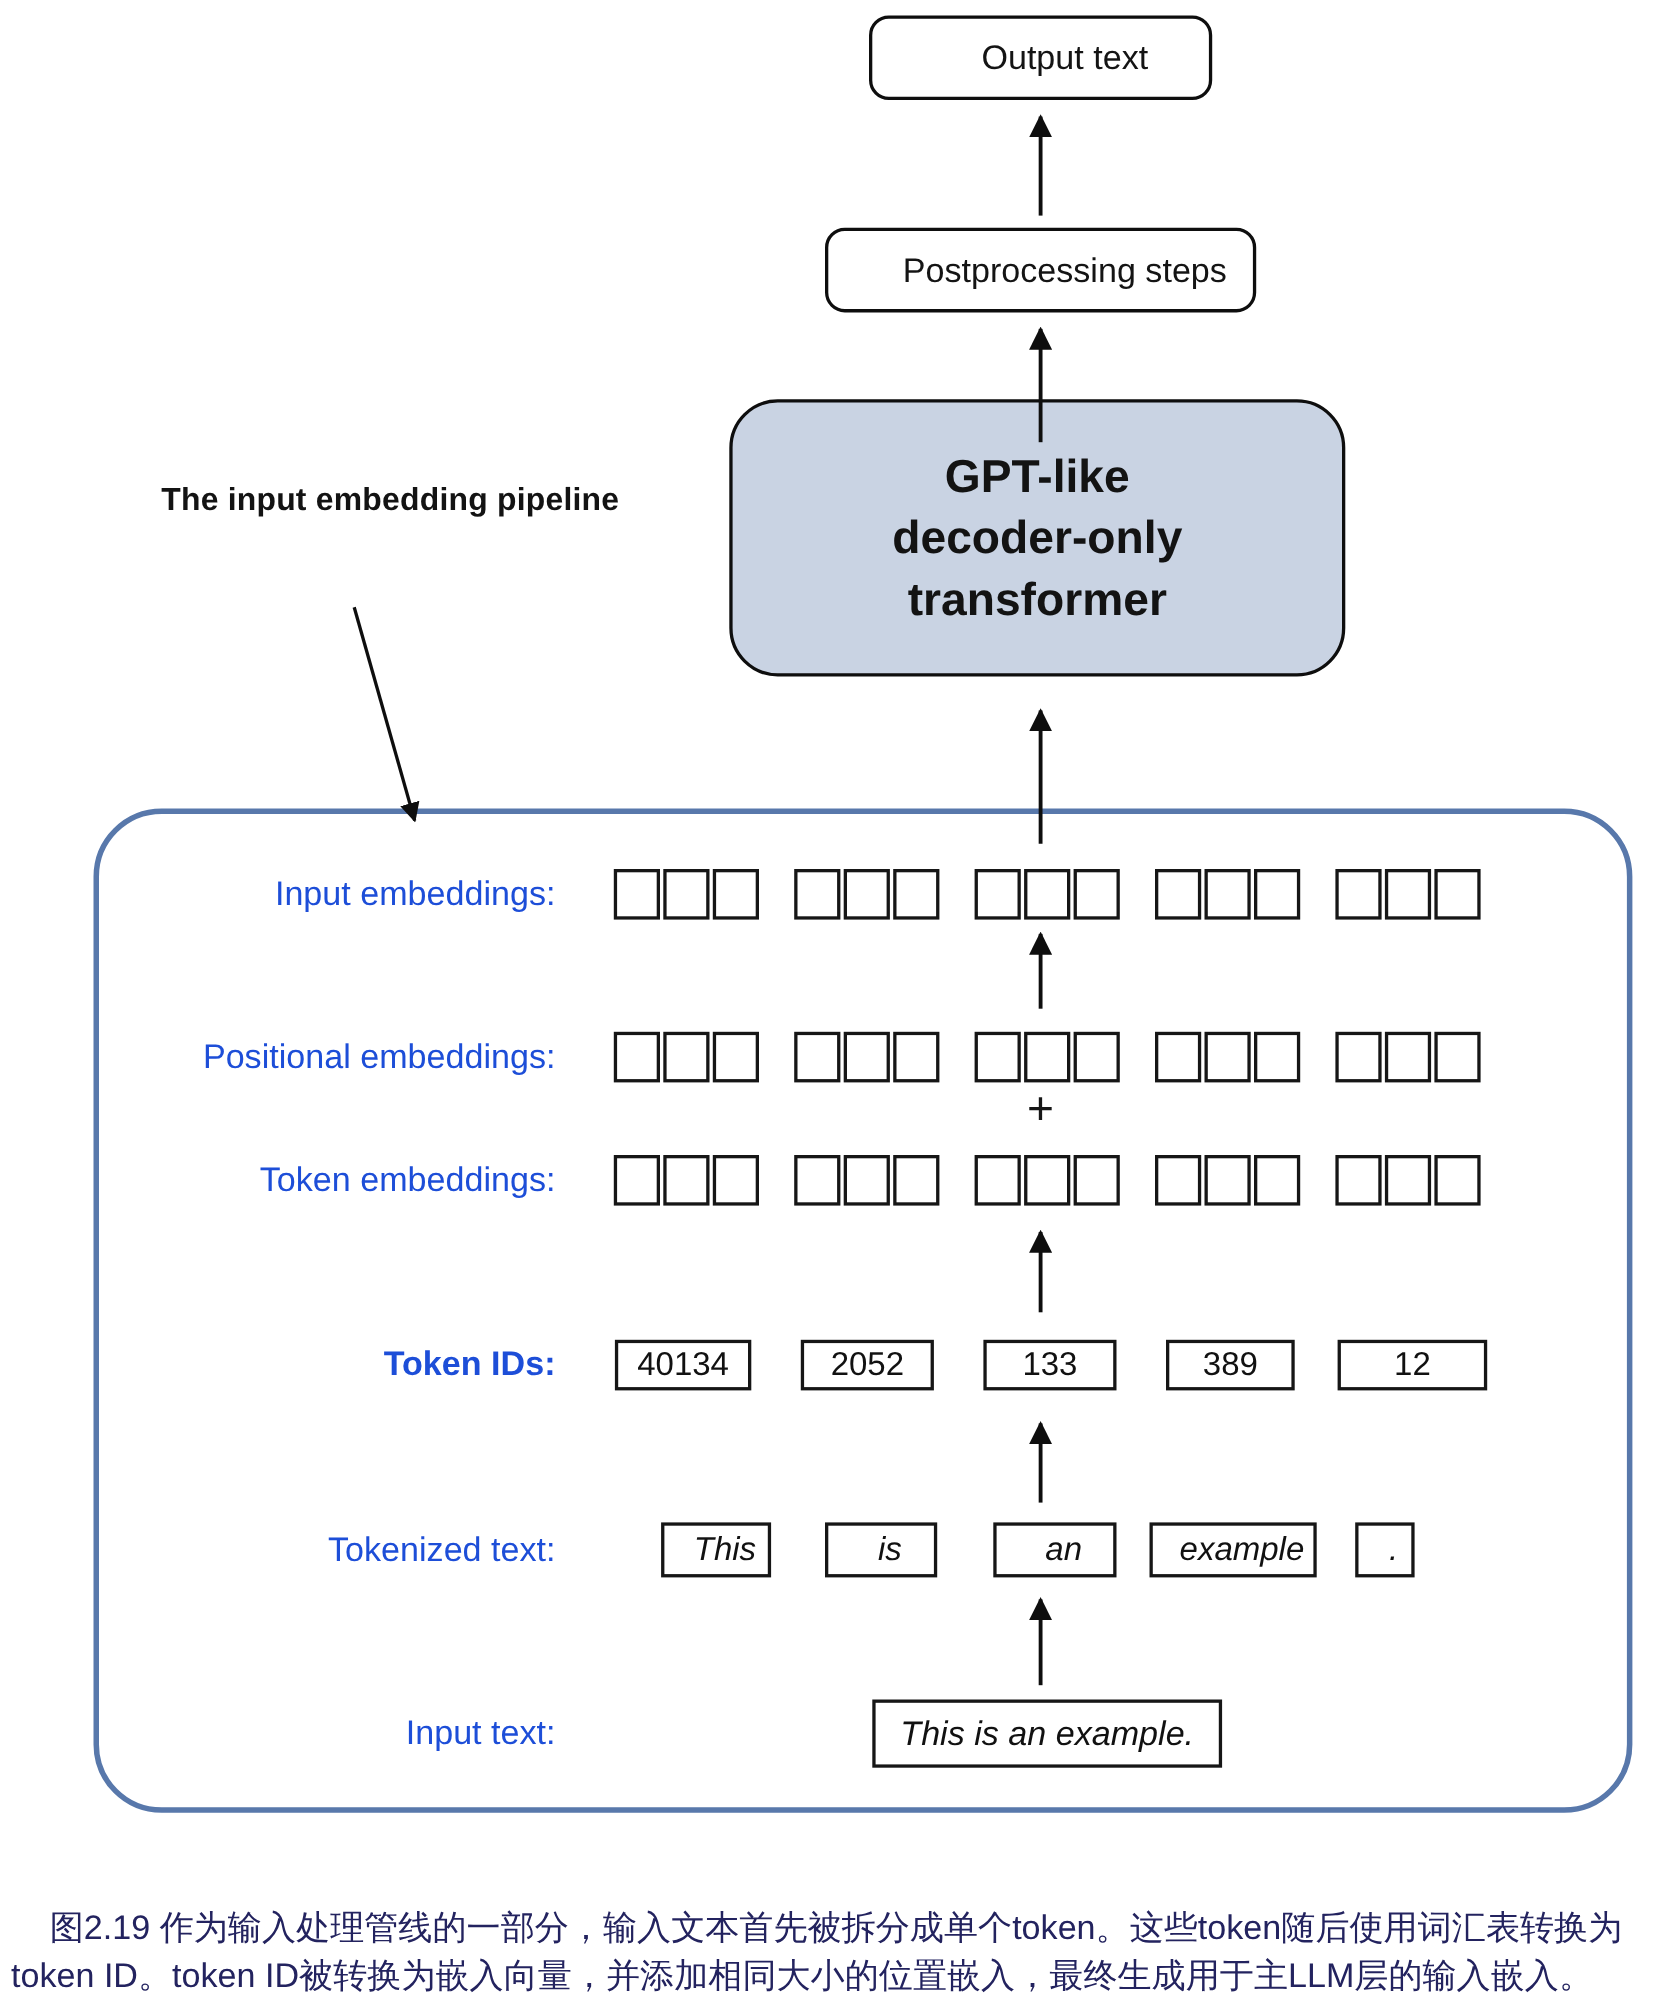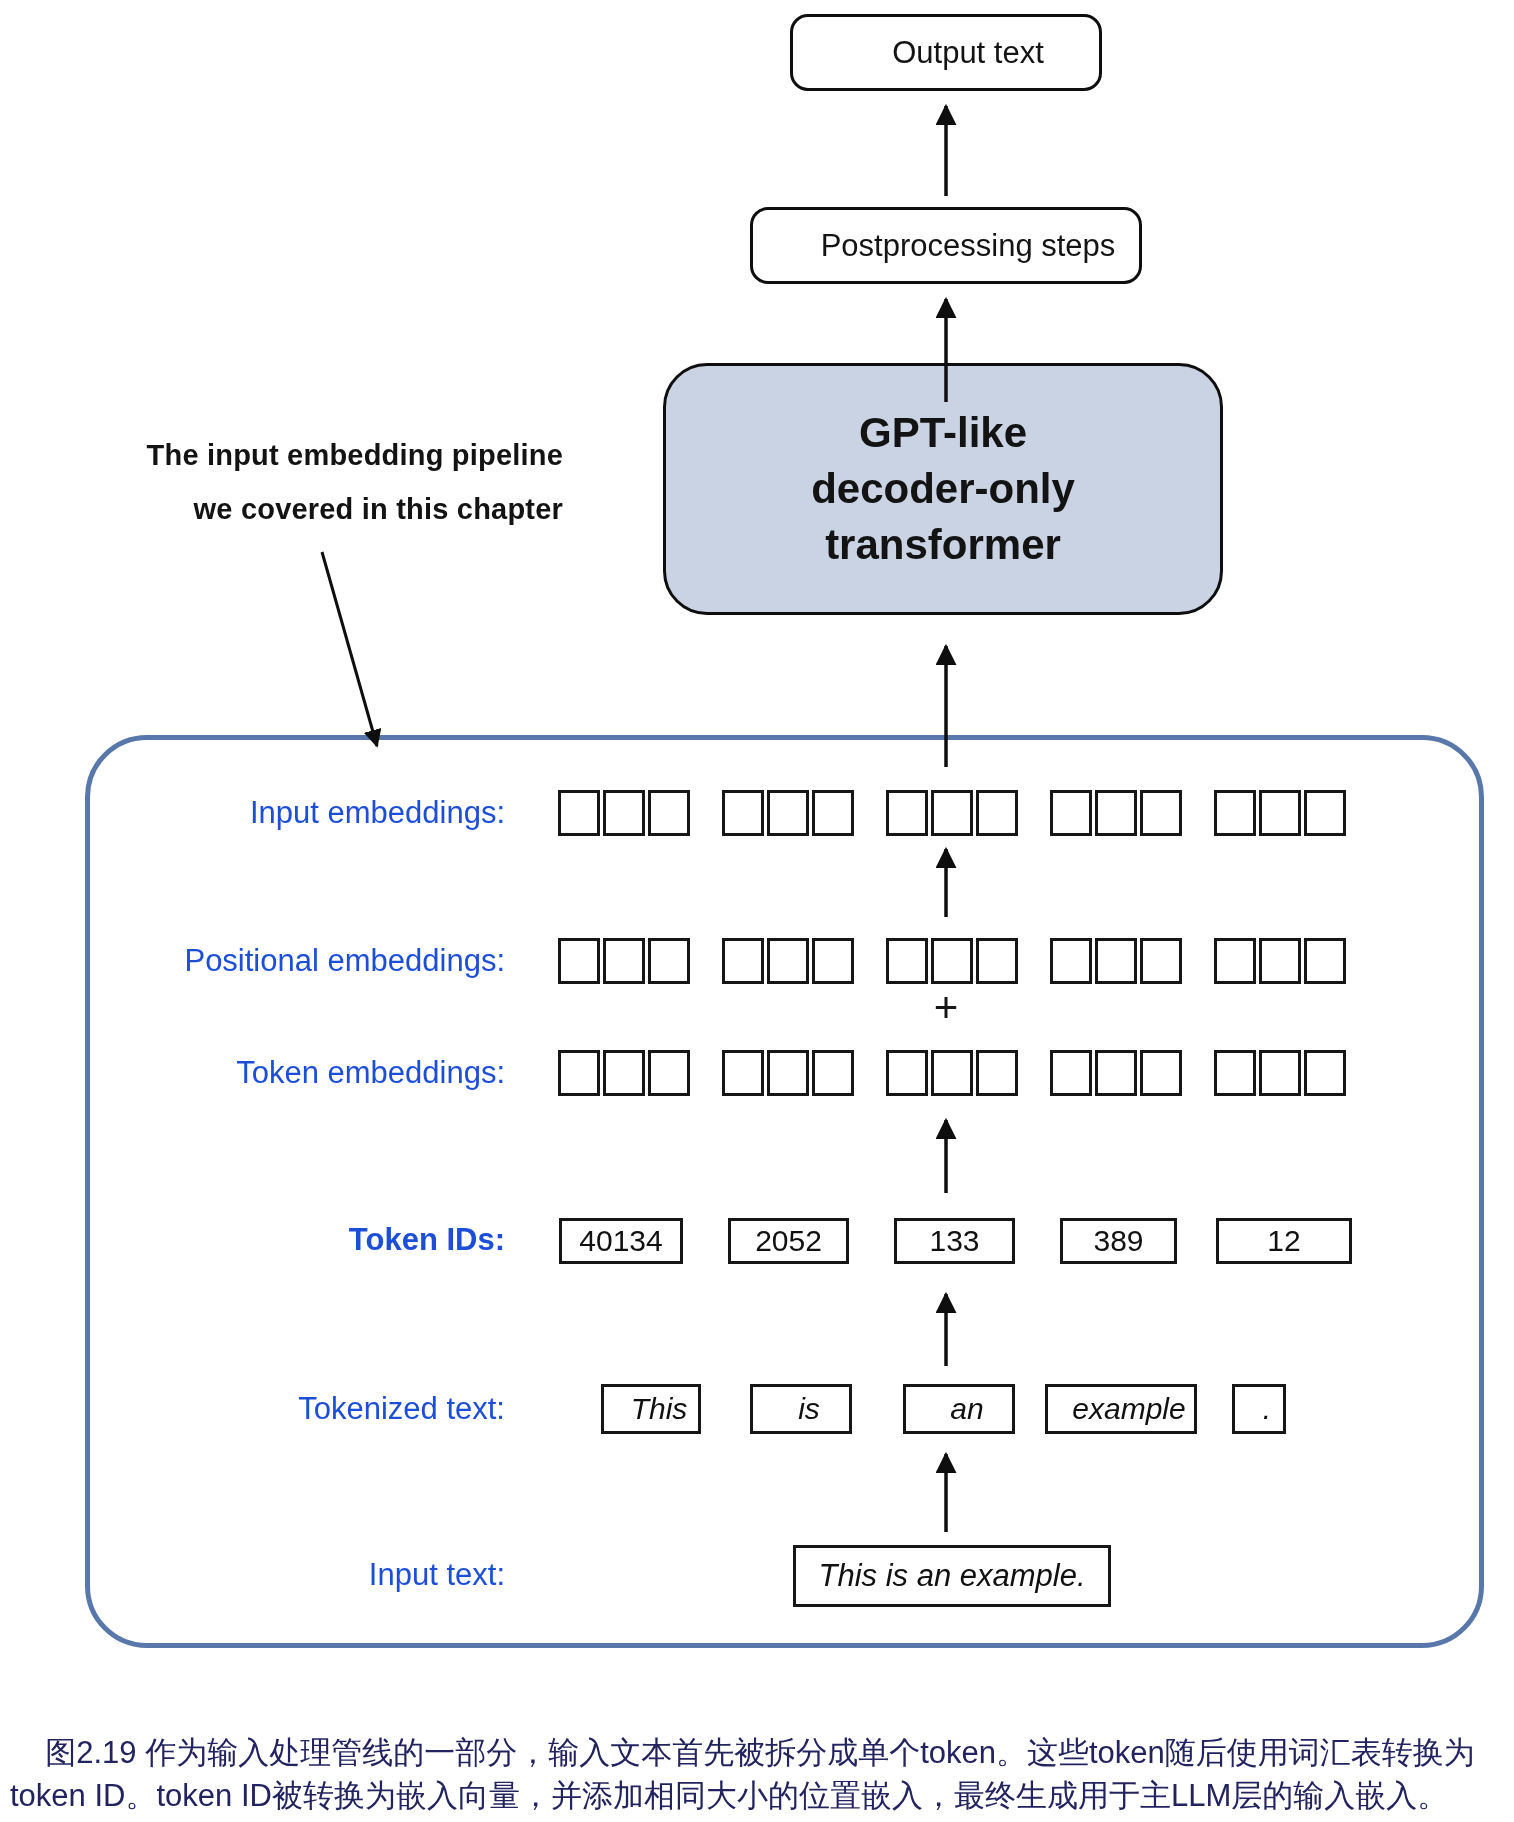--- a/index.html
+++ b/index.html
@@ -66,21 +66,20 @@
   </div>
 
   <div class="gpt" style="left:663px; top:363px; width:560px; height:252px; background:#c9d3e3;">
     <div>GPT-like</div>
     <div>decoder-only</div>
     <div>transformer</div>
   </div>
 
   <div class="annotation">
     <div>The input embedding pipeline</div>
-    <div>we covered in this chapter</div>
   </div>
 
   <div class="pipeline" style="left:85px; top:735px; width:1399px; height:913px;"></div>
 
   <div class="row-label" style="top:794px;">Input embeddings:</div>
   <div class="sq-group" style="left:558px; top:790px;">
       <div class="sq"></div>
       <div class="sq"></div>
       <div class="sq"></div>
     </div>

